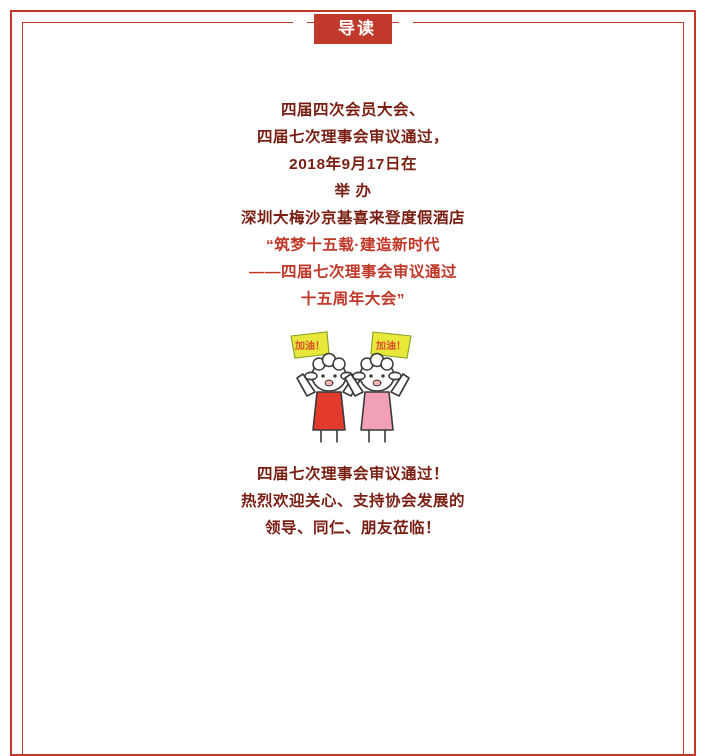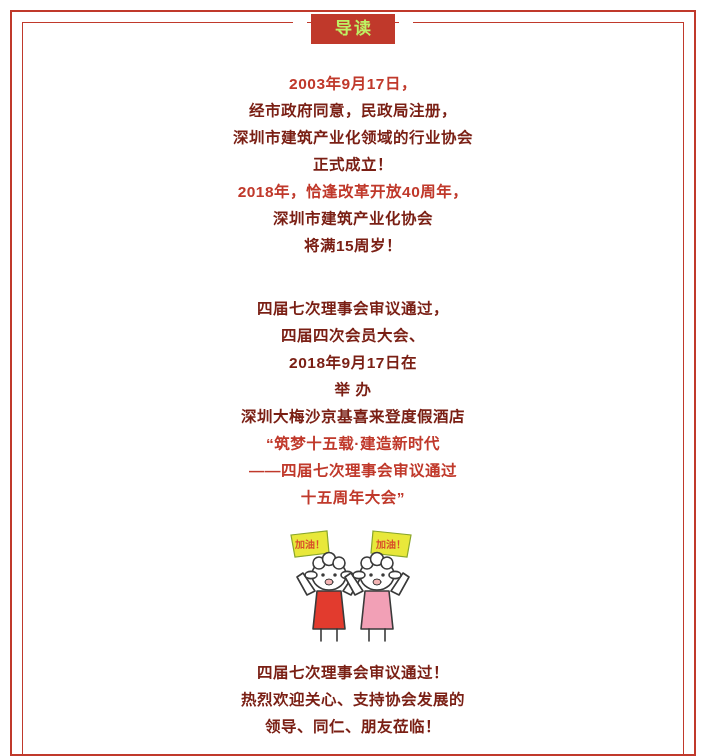--- a/index.html
+++ b/index.html
@@ -44,25 +44,25 @@
     box-sizing: border-box;
   }
 
   
   .title-badge {
     position: absolute;
     left: 50%;
     top: 14px;
     transform: translateX(-50%);
     background: #c0392b;
-    color: #bef264;
+    color: #ffffff;
     font-size: 17px;
     font-weight: bold;
     letter-spacing: 2px;
-    padding: 6px 22px 7px 24px;
+    padding: 6px 16px 7px 24px;
     z-index: 5;
     line-height: 1;
   }
   
   .badge-gap {
     position: absolute;
     top: 16px;
     width: 14px;
     height: 26px;
     background: #ffffff;
@@ -126,35 +126,26 @@
 
   <div class="frame-outer"></div>
   <div class="frame-inner"></div>
 
   <div class="badge-gap left"></div>
   <div class="badge-gap right"></div>
   <div class="title-badge">导读</div>
 
   <div class="content">
 
+
+    <div class="spacer-lg"></div>
+
     <div class="block">
-      <div class="line red">2003年9月17日，</div>
-      <div class="line dark">经市政府同意，民政局注册，</div>
-      <div class="line dark">深圳市建筑产业化领域的行业协会</div>
-      <div class="line dark">正式成立！</div>
-      <div class="line red">2018年，恰逢改革开放40周年，</div>
-      <div class="line dark">深圳市建筑产业化协会</div>
-      <div class="line dark">将满15周岁！</div>
-    </div>
-
-    <div class="spacer-lg"></div>
-
-    <div class="block">
+      <div class="line dark">四届四次会员大会、</div>
       <div class="line dark">四届七次理事会审议通过，</div>
-      <div class="line dark">四届四次会员大会、</div>
       <div class="line dark">2018年9月17日在</div>
       <div class="line dark">举 办</div>
       <div class="line dark">深圳大梅沙京基喜来登度假酒店</div>
       <div class="line red">“筑梦十五载·建造新时代</div>
       <div class="line red">——四届七次理事会审议通过</div>
       <div class="line red">十五周年大会”</div>
     </div>
 
     <div class="mascot-wrap">
       <svg class="mascot" width="160" height="120" viewBox="0 0 160 120">

